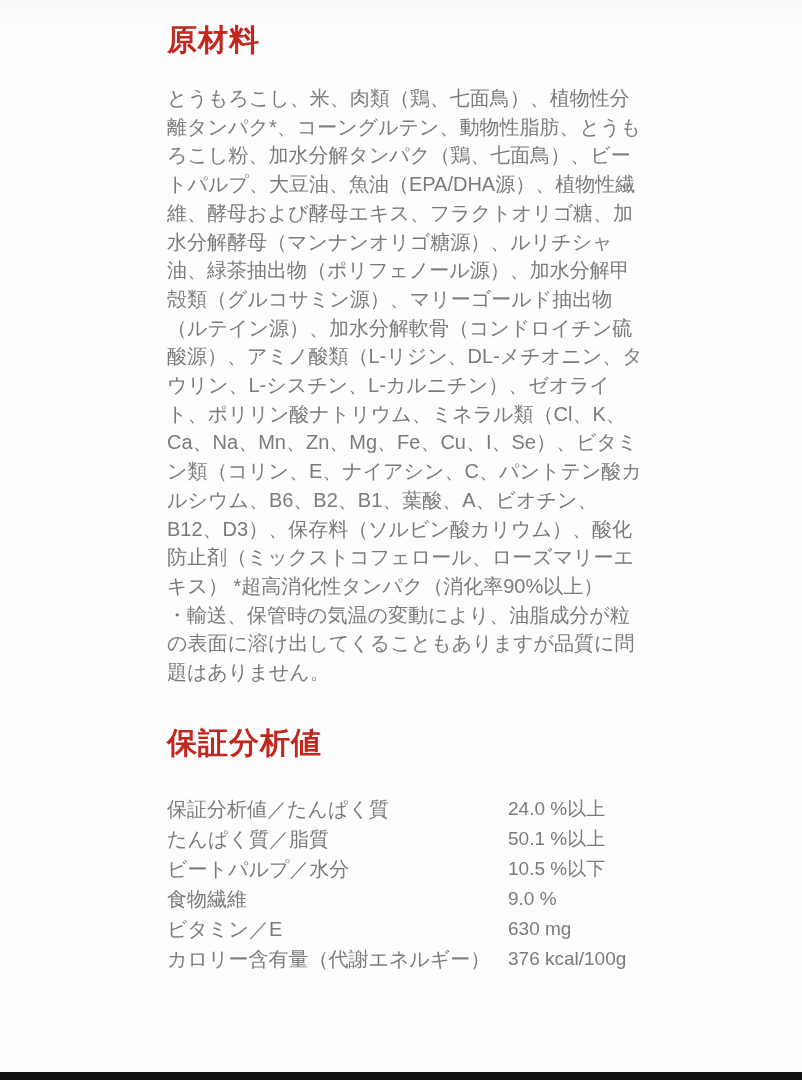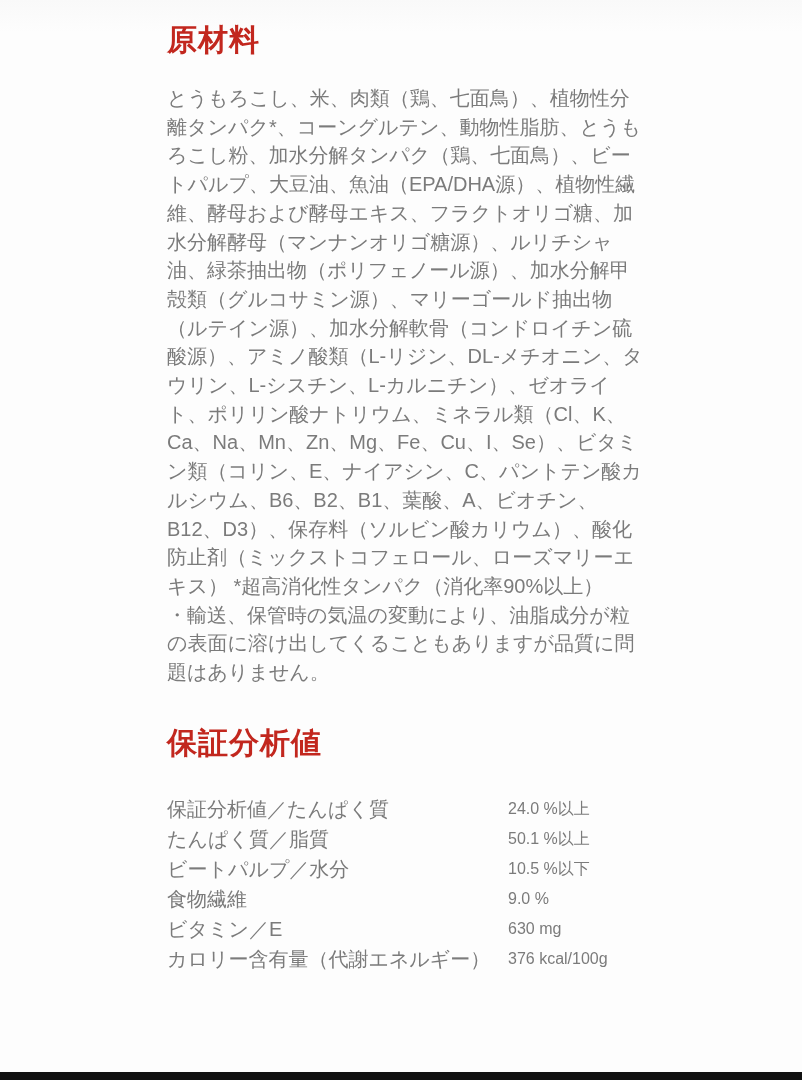--- a/index.html
+++ b/index.html
@@ -53,21 +53,21 @@
   .analysis-row .label {
     flex: none;
     width: 341px;
     color: var(--text);
     font-size: 20px;
     line-height: 28px;
   }
   .analysis-row .value {
     flex: none;
     color: var(--text);
-    font-size: 16px;
+    font-size: 19px;
     line-height: 28px;
   }
   .bottom-bar {
     position: absolute;
     left: 0;
     bottom: 0;
     width: 802px;
     height: 8px;
     background: var(--bar);
   }

